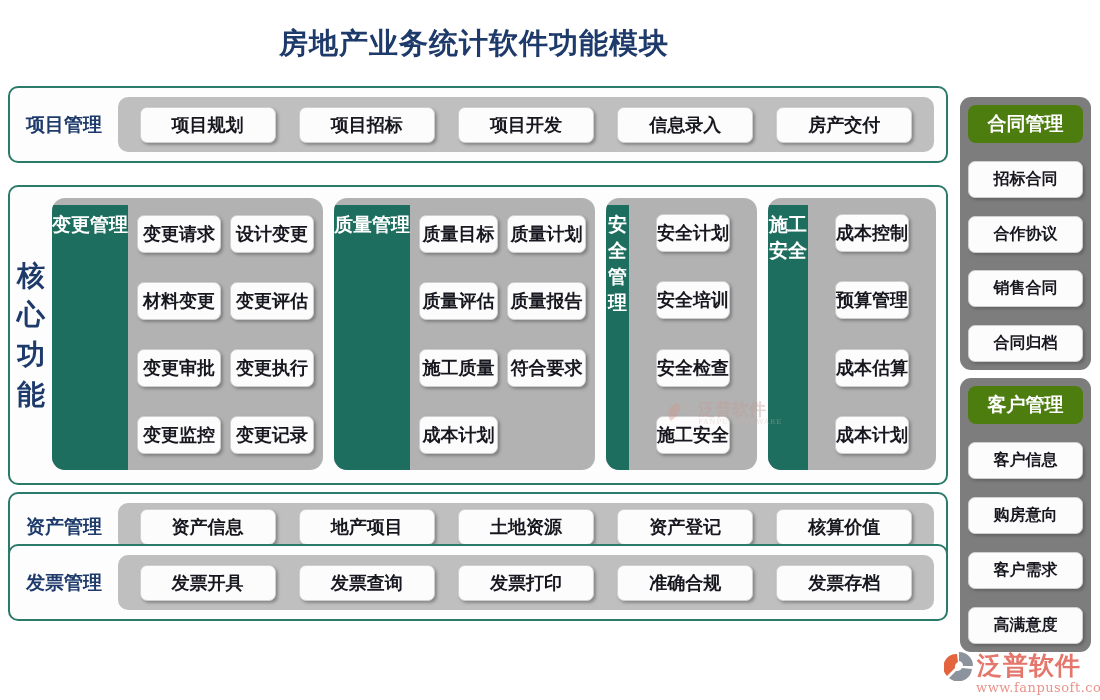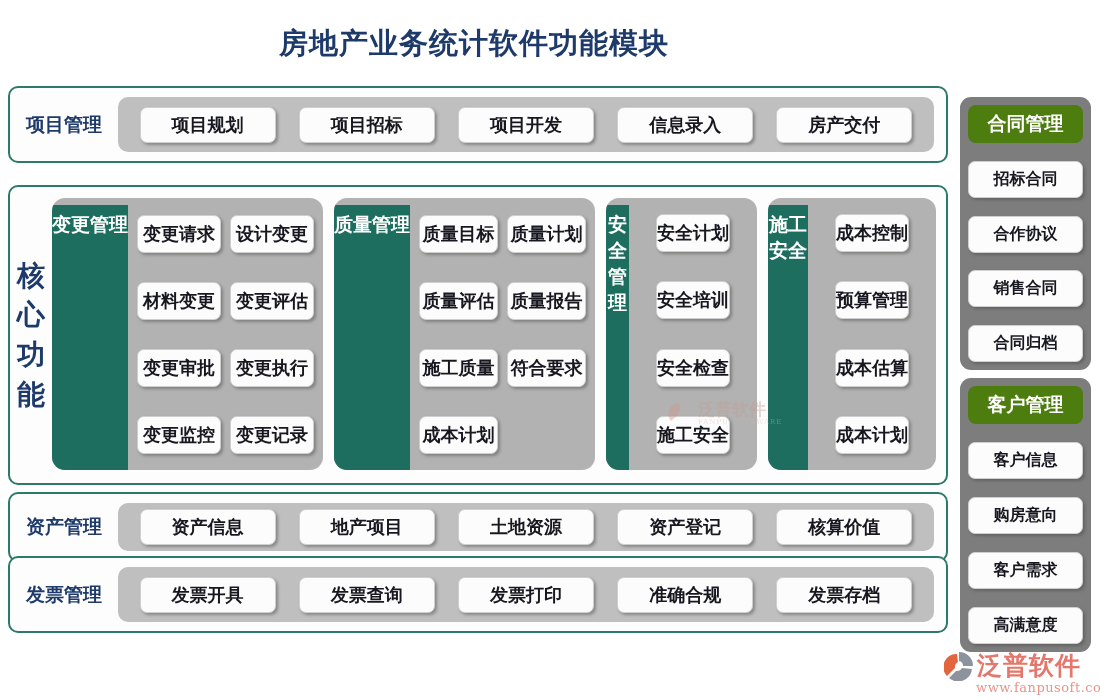--- a/index.html
+++ b/index.html
@@ -146,21 +146,21 @@
     <div class="strip">
       <div class="btn row-btn">资产信息</div>
       <div class="btn row-btn">地产项目</div>
       <div class="btn row-btn">土地资源</div>
       <div class="btn row-btn">资产登记</div>
       <div class="btn row-btn">核算价值</div>
     </div>
   </div>
 </div>
 
-<div class="box" style="left:8px; top:556px; width:940px; height:77px;font-family:Liberation Serif, serif;">
+<div class="box" style="left:8px; top:544px; width:940px; height:77px;font-family:Liberation Serif, serif;">
   <div class="row-inner">
     <div class="row-label">发票管理</div>
     <div class="strip">
       <div class="btn row-btn">发票开具</div>
       <div class="btn row-btn">发票查询</div>
       <div class="btn row-btn">发票打印</div>
       <div class="btn row-btn">准确合规</div>
       <div class="btn row-btn">发票存档</div>
     </div>
   </div>

